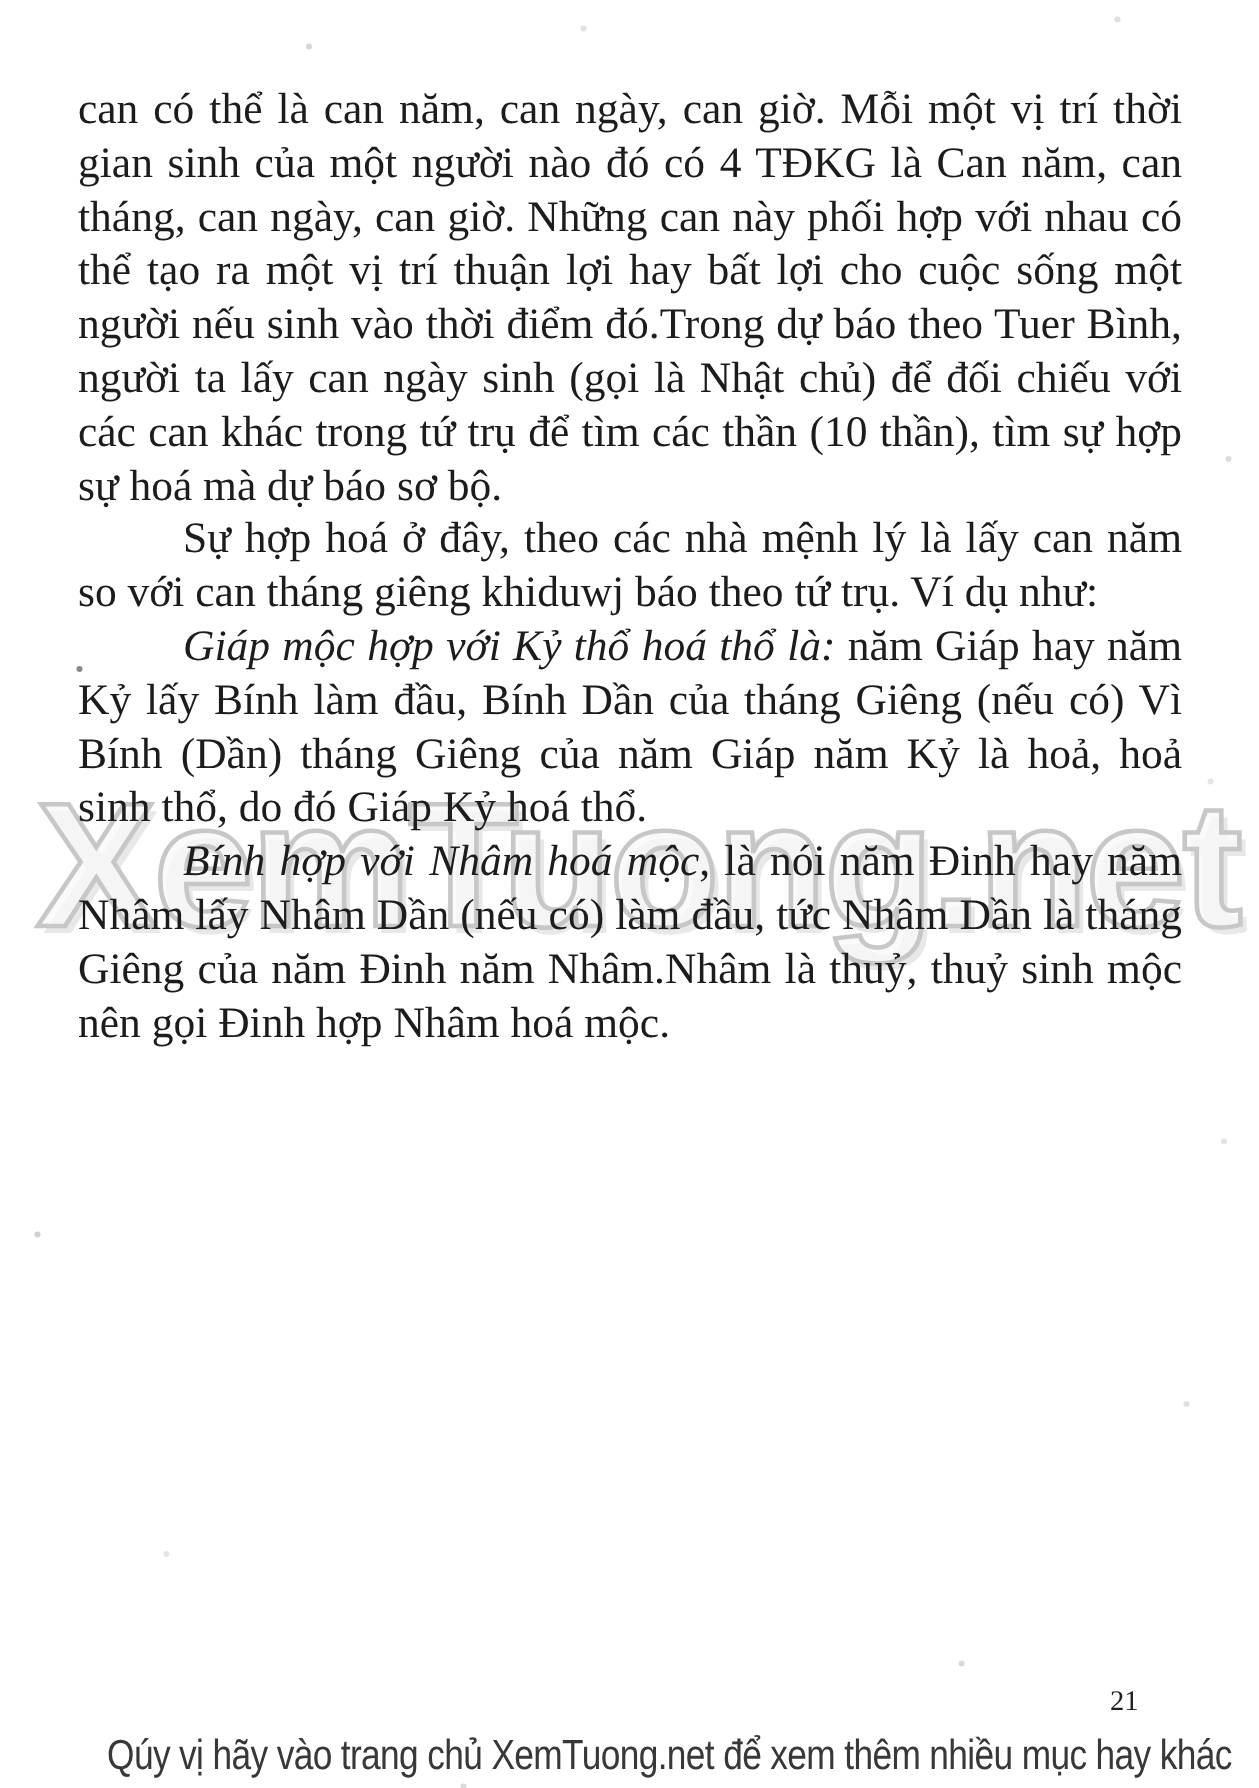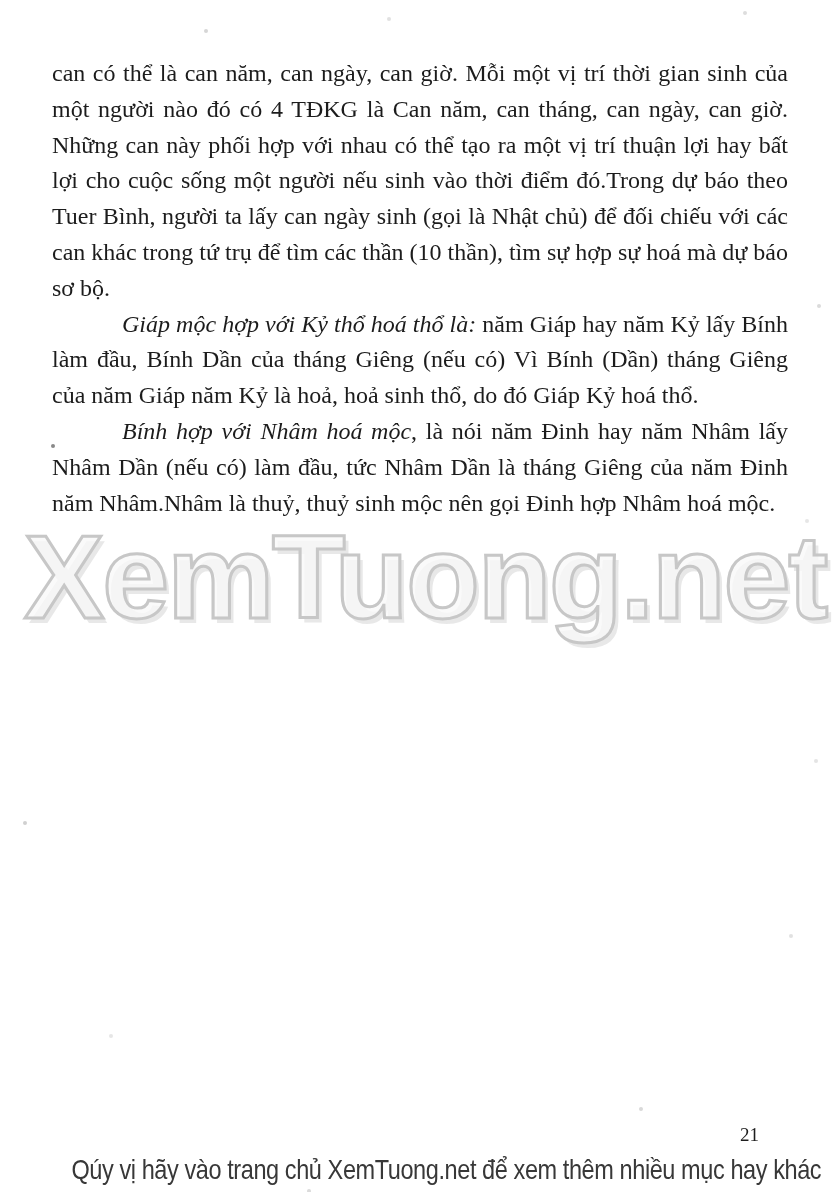--- a/index.html
+++ b/index.html
@@ -46,21 +46,21 @@
     -webkit-text-stroke:3px #c7c7c7;
     text-shadow:4px 5px 0 rgba(190,190,190,0.35);
     transform:scaleX(1.02);
     transform-origin:left center;
     user-select:none;
   }
   .body-text {
     position:absolute; left:52px; top:56px; width:736px;
     z-index:2;
     color:#1c1c1c;
-    font-size:24px;
+    font-size:29px;
     line-height:35.8px;
   }
   .body-text p {
     margin:0;
     text-align:justify;
     text-indent:70px;
   }
   .body-text p.first { text-indent:0; }
   .body-text p.heading {
     font-weight:bold;
@@ -95,20 +95,21 @@
 <div class="page">
 
   <div class="specks"></div>
 
   <div class="watermark">XemTuong.net</div>
 
   <div class="body-text">
     <p class="first">can có thể là can năm, can ngày, can giờ. Mỗi một vị trí thời gian sinh của một người nào đó có 4 TĐKG là Can năm, can tháng, can ngày, can giờ. Những can này phối hợp với nhau có thể tạo ra một vị trí thuận lợi hay bất lợi cho cuộc sống một người  nếu sinh vào thời điểm đó.Trong dự báo theo Tuer Bình, người ta lấy can ngày sinh (gọi là Nhật chủ) để đối chiếu với các can khác trong tứ trụ để tìm các thần (10 thần), tìm sự hợp sự hoá mà dự báo sơ bộ.</p>
 
 
+    <p>Sự hợp hoá ở đây, theo các nhà mệnh lý là lấy can năm so với can tháng giêng khiduwj báo theo tứ trụ. Ví dụ như:</p>
 
     <p><span class="lead">Giáp mộc hợp với Kỷ thổ hoá thổ là:</span><span> năm Giáp hay năm Kỷ lấy Bính làm đầu, Bính Dần của tháng Giêng (nếu có)  Vì Bính (Dần) tháng Giêng của năm Giáp năm Kỷ là hoả, hoả sinh thổ, do đó Giáp Kỷ hoá thổ.</span></p>
 
 
 
     <p><span class="lead">Bính hợp với Nhâm hoá mộc</span><span>, là nói năm Đinh hay năm Nhâm lấy Nhâm Dần (nếu có) làm đầu, tức Nhâm Dần là tháng Giêng của năm Đinh năm Nhâm.Nhâm là thuỷ, thuỷ sinh mộc nên gọi Đinh hợp Nhâm hoá mộc.</span></p>
   </div>
 
   <div class="page-number">21</div>
 

